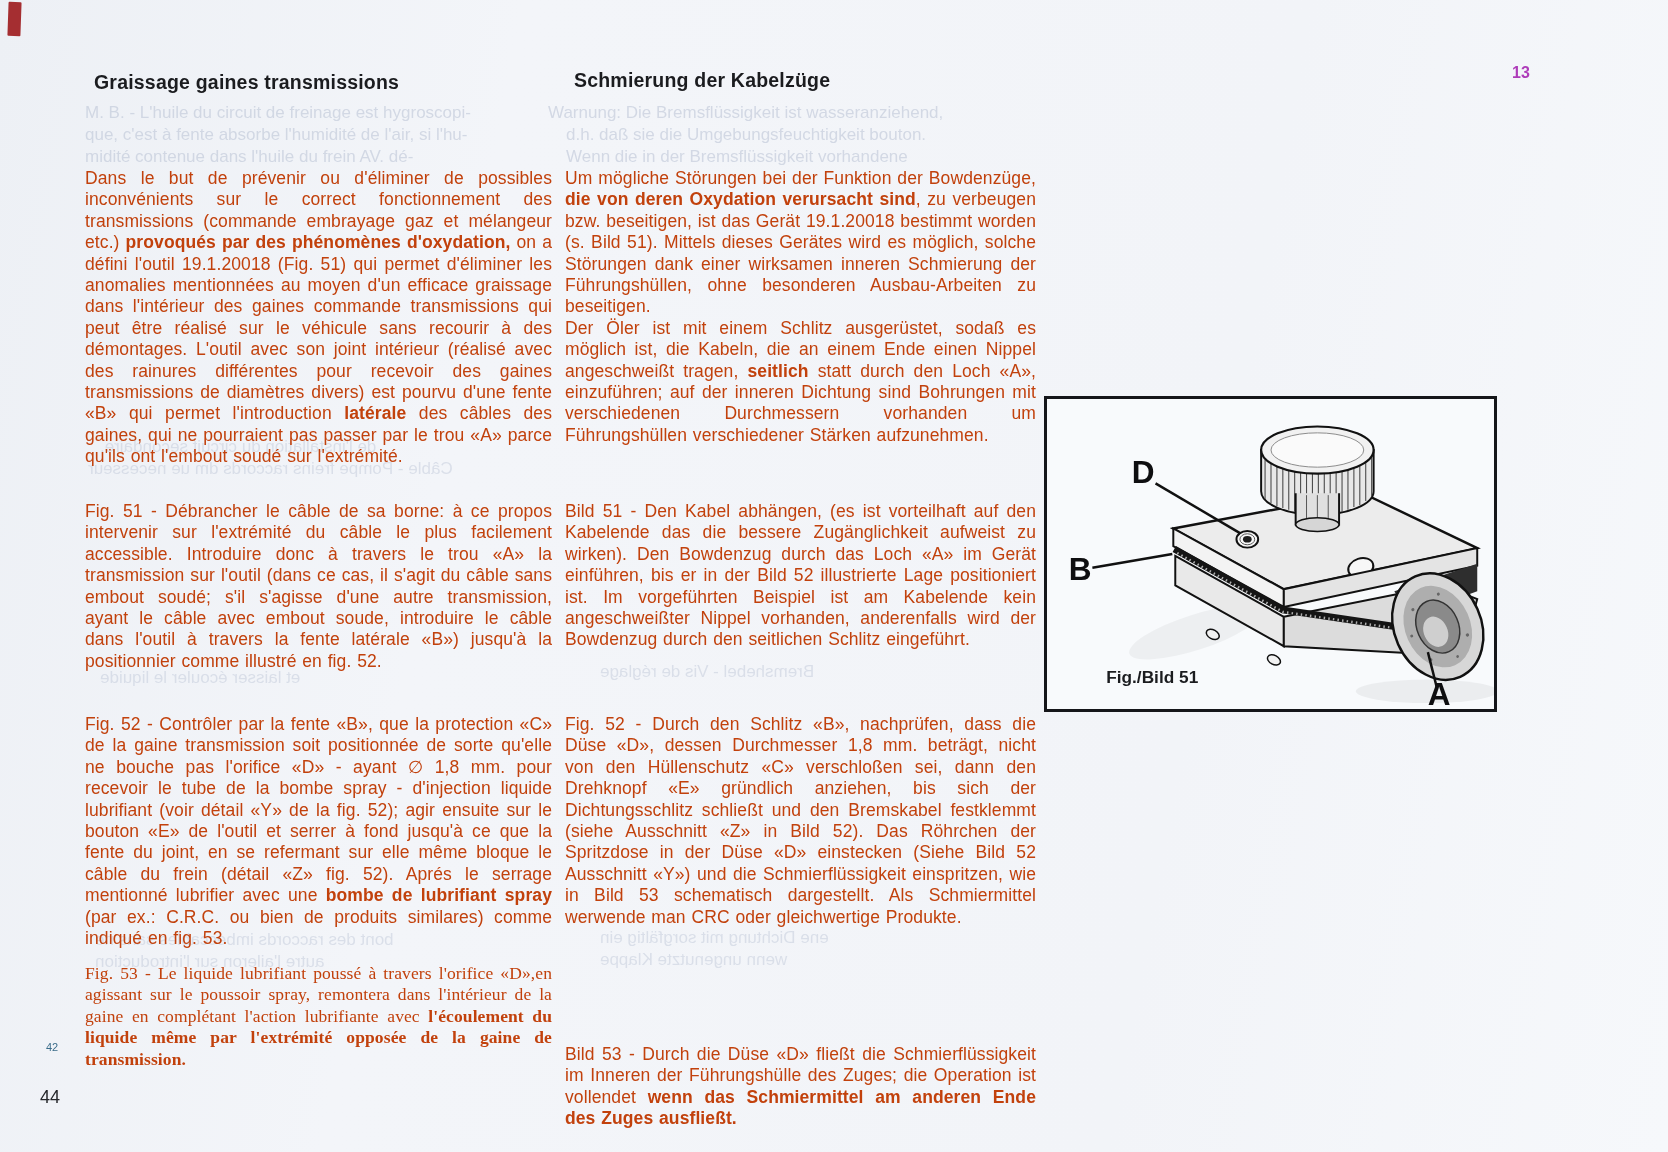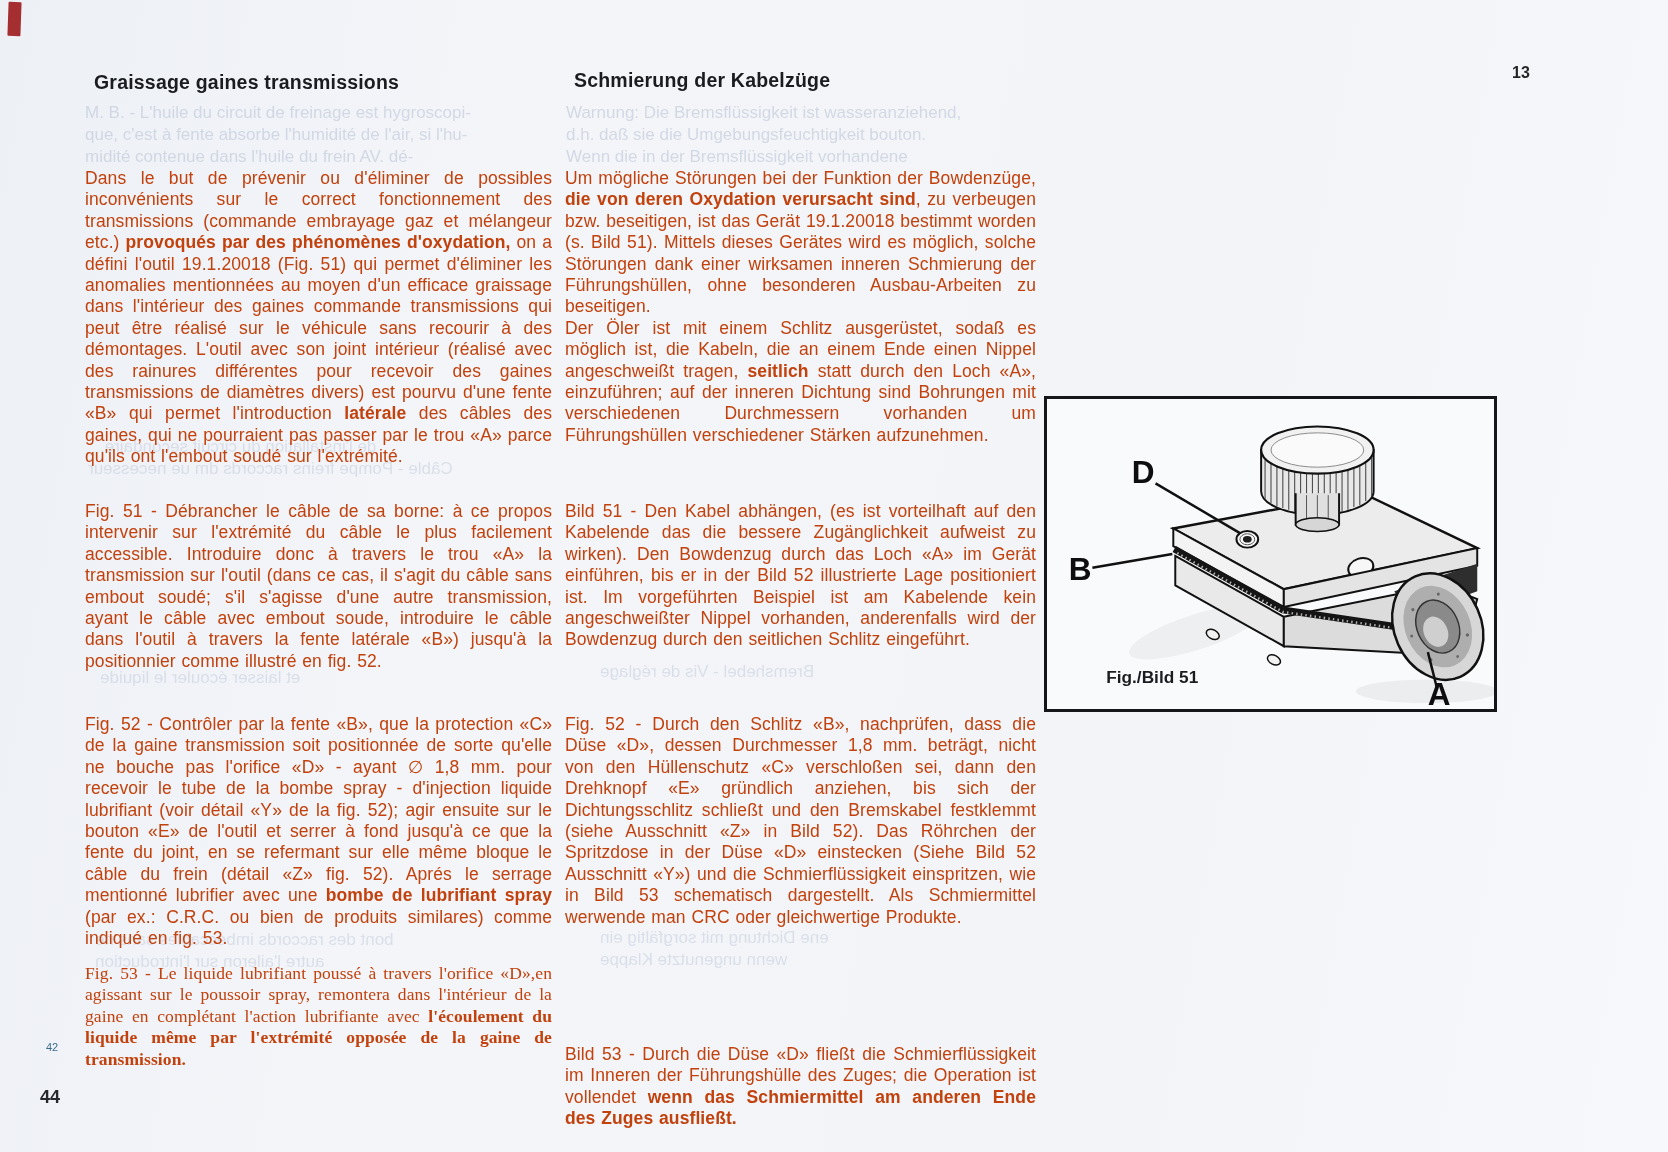--- a/index.html
+++ b/index.html
@@ -22,51 +22,51 @@
   .para{
     position:absolute;margin:0;font-size:17.5px;line-height:21.4px;
     text-align:justify;color:#c2410c;letter-spacing:.1px;word-spacing:.8px;
   }
   .para b{font-weight:700;}
   .fr-col{left:85px;width:467px;}
   .de-col{left:565px;width:471px;}
   #fr-p1{top:168px;} #fr-p2{top:501px;} #fr-p3{top:714px;} #fr-p4{top:963px;font-family:Liberation Serif, serif;}
   #de-p1{top:168px;} #de-p2{top:501px;} #de-p3{top:714px;} #de-p4{top:1044px;}
   .pagenum{
-    position:absolute;left:40px;top:1087px;font-size:18px;font-weight:700;color:#26282c;text-align:right;
+    position:absolute;left:40px;top:1087px;font-size:18px;font-weight:400;color:#26282c;text-align:right;
   }
   .ghost{
     position:absolute;font-size:17px;color:#b9c2d4;opacity:.55;
     filter:blur(.5px);white-space:nowrap;pointer-events:none;
   }
   .ghost.mirr{transform:scaleX(-1);opacity:.42;}
   .ghost-num-right{
     position:absolute;left:1512px;top:64px;font-size:16px;font-weight:700;
-    color:#000000;opacity:.85;filter:blur(.4px);text-align:center;
+    color:#a21caf;opacity:.85;filter:blur(.4px);text-align:center;
   }
   .ghost-num-left{
     position:absolute;left:46px;top:1041px;font-size:11px;
     color:#0c4a6e;opacity:.8;filter:blur(.5px);
   }
   .figure{
     position:absolute;left:1044px;top:396px;width:453px;height:316px;
     background:#f8fafc;border:3px solid #15161a;box-sizing:border-box;
   }
   .figure svg{display:block;width:100%;height:100%;}
 </style>
 </head>
 <body>
 
 <div class="redmark"></div>
 
 <div id="ghost-layer">
     <span class="ghost" style="left: 85px; top: 103px;">M. B. - L'huile du circuit de freinage est hygroscopi-</span>
     <span class="ghost" style="left: 85px; top: 125px;">que, c'est à fente absorbe l'humidité de l'air, si l'hu-</span>
     <span class="ghost" style="left: 85px; top: 147px;">midité contenue dans l'huile du frein AV. dé-</span>
-    <span class="ghost" style="left: 566px; top: 103px;">Warnung: Die Bremsflüssigkeit ist wasseranziehend,</span>
+    <span class="ghost" style="left: 548px; top: 103px;">Warnung: Die Bremsflüssigkeit ist wasseranziehend,</span>
     <span class="ghost" style="left: 566px; top: 125px;">d.h. daß sie die Umgebungsfeuchtigkeit bouton.</span>
     <span class="ghost" style="left: 566px; top: 147px;">Wenn die in der Bremsflüssigkeit vorhandene</span>
     <span class="ghost mirr" style="left: 100px; top: 437px;">de l'installation du circuit secondaire.</span>
     <span class="ghost mirr" style="left: 88px; top: 459px;">Câble - Pompe freins raccords dm ue necesseur</span>
     <span class="ghost mirr" style="left: 100px; top: 668px;">et laisser écouler le liquide</span>
     <span class="ghost mirr" style="left: 600px; top: 662px;">Bremshebel - Vis de réglage</span>
     <span class="ghost mirr" style="left: 95px; top: 930px;">bont des raccords imbeccables sans ne</span>
     <span class="ghost mirr" style="left: 95px; top: 952px;">autre l'aileron sur l'introduction</span>
     <span class="ghost mirr" style="left: 600px; top: 928px;">ene Dichtung mit sorgfältig ein</span>
     <span class="ghost mirr" style="left: 600px; top: 950px;">wenn ungenutzte Klappe</span>

